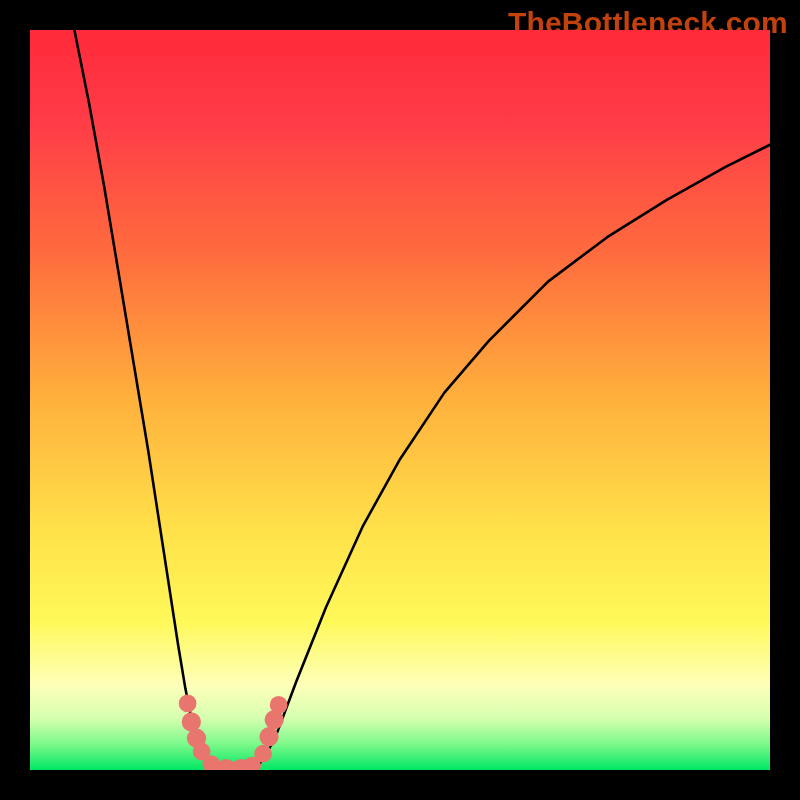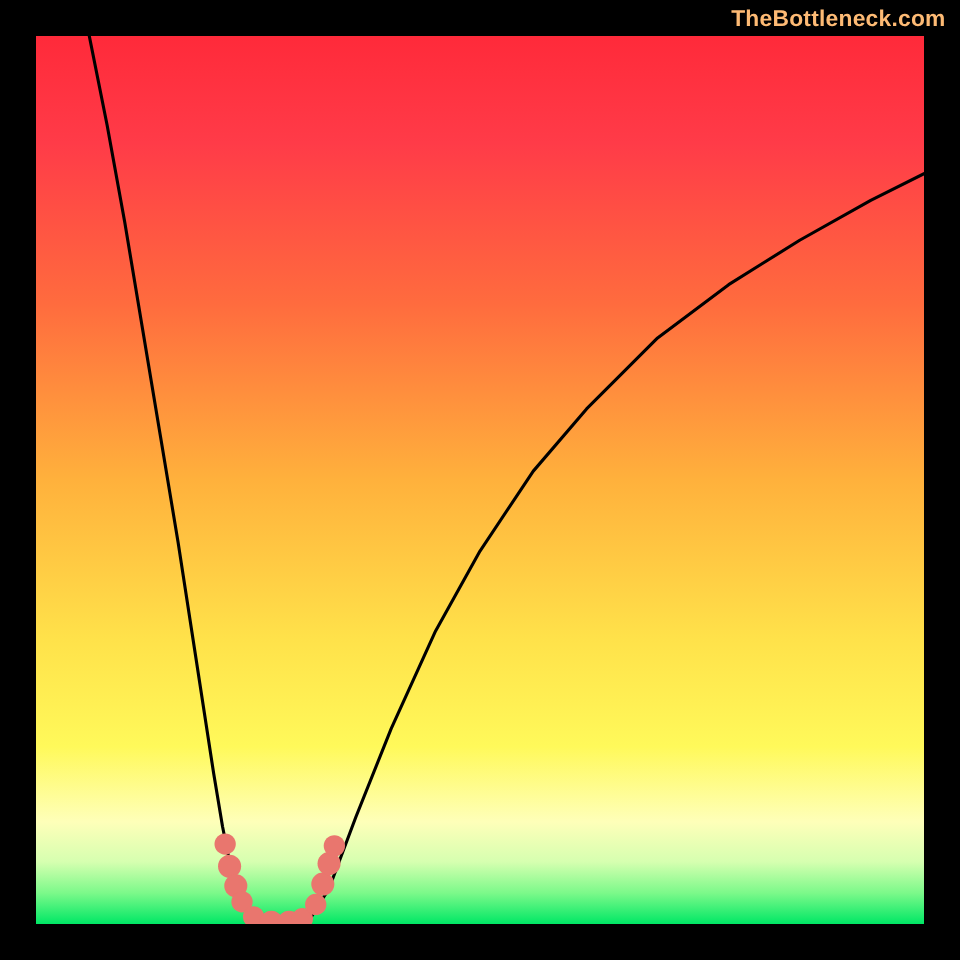--- a/index.html
+++ b/index.html
@@ -31,23 +31,23 @@
     position: absolute;
     left: 0;
     top: 0;
     width: 100%;
     height: 100%;
   }
   .watermark {
     position: absolute;
     top: 6px;
     right: 12px;
-    font-size: 19px;
+    font-size: 30px;
     font-weight: 600;
-    color: #fdba74;
+    color: #c2410c;
     letter-spacing: 0.2px;
     text-align: center;
   }
   svg.curve {
     position: absolute;
     left: 0;
     top: 0;
     width: 100%;
     height: 100%;
   }

